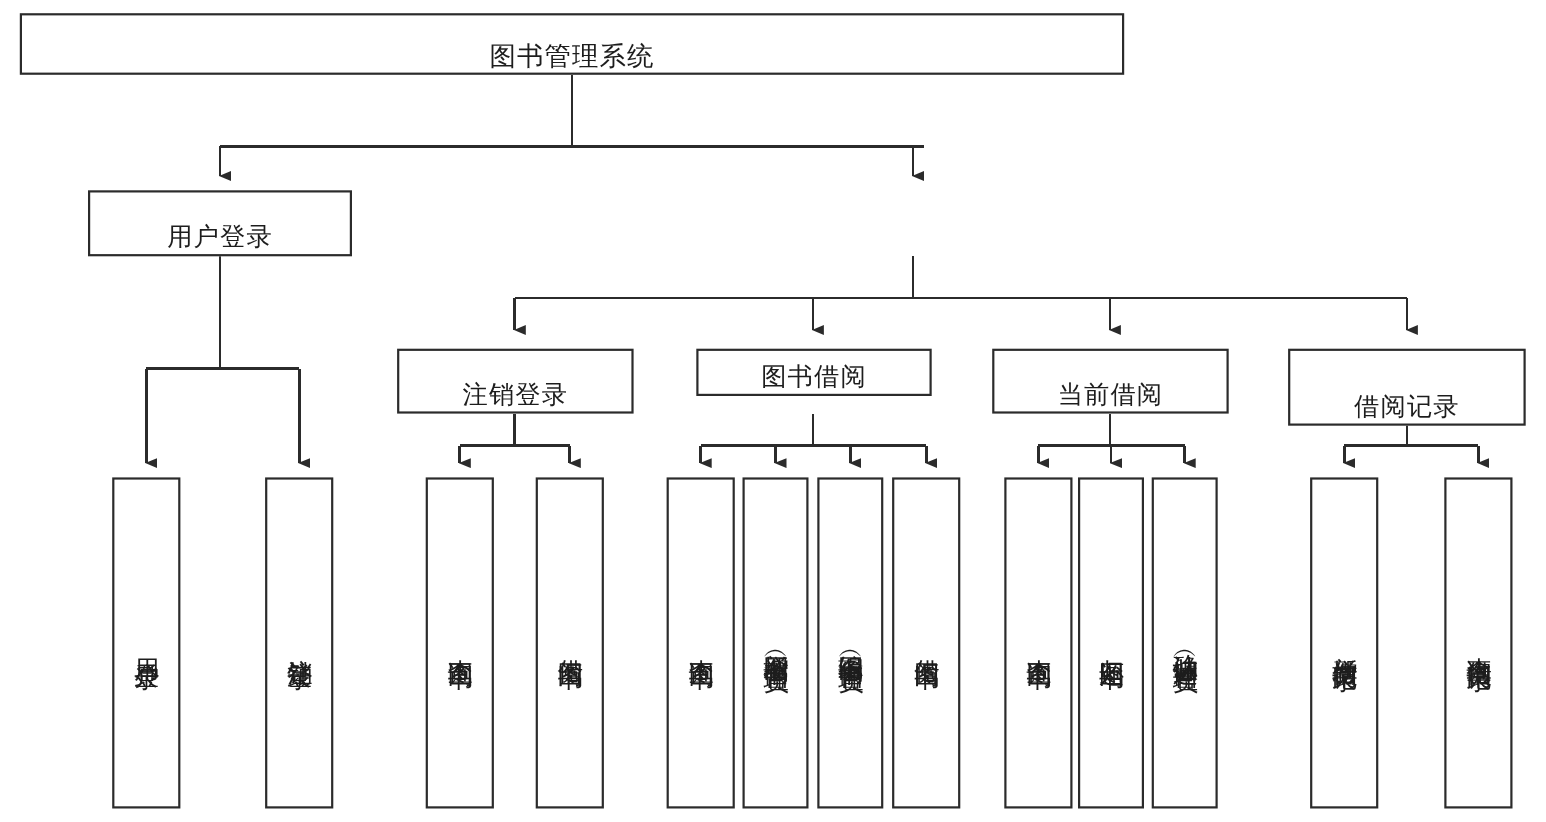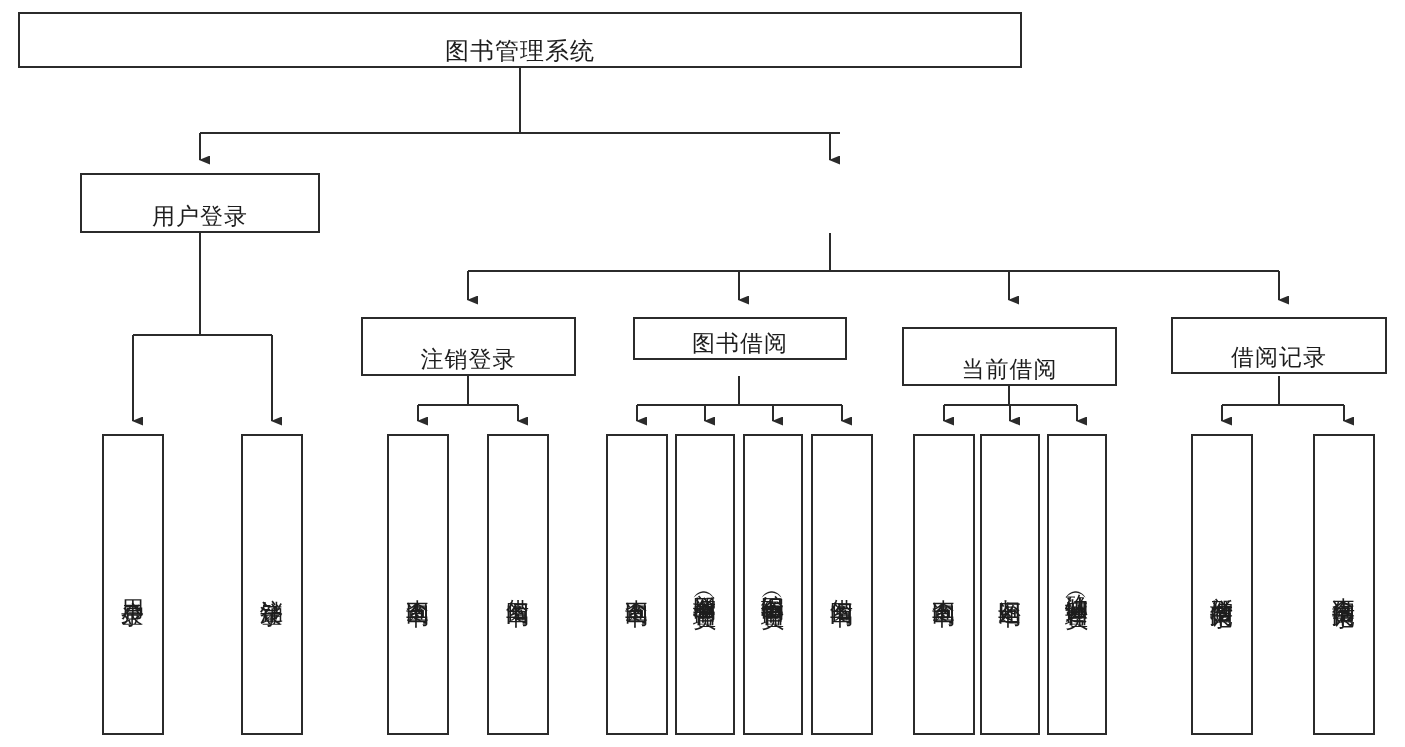--- a/index.html
+++ b/index.html
@@ -130,24 +130,24 @@
   <div class="node horiz" style="left:80px; top:173px; width:240px; height:60px;">
     <span>用户登录</span>
   </div>
 
   <div class="node horiz" style="left:361px; top:317px; width:215px; height:59px;">
     <span>注销登录</span>
   </div>
   <div class="node horiz" style="left:633px; top:317px; width:214px; height:43px;">
     <span>图书借阅</span>
   </div>
-  <div class="node horiz" style="left:902px; top:327px; width:215px; height:59px;">
+  <div class="node horiz" style="left:902px; top:317px; width:215px; height:59px;">
     <span>当前借阅</span>
   </div>
-  <div class="node horiz" style="left:1171px; top:317px; width:216px; height:57px;">
+  <div class="node horiz" style="left:1171px; top:317px; width:216px; height:70px;">
     <span>借阅记录</span>
   </div>
 
   <div class="node vert" style="left:102px; top:434px; width:62px; height:301px;">
     <span class="vlabel">用户登录</span>
   </div>
   <div class="node vert" style="left:241px; top:434px; width:62px; height:301px;">
     <span class="vlabel">注销登录</span>
   </div>
 

